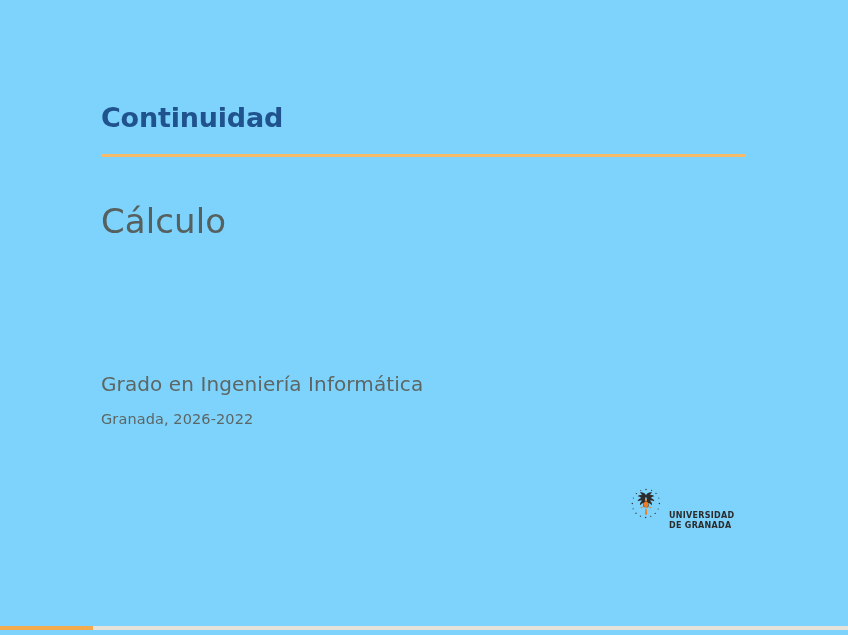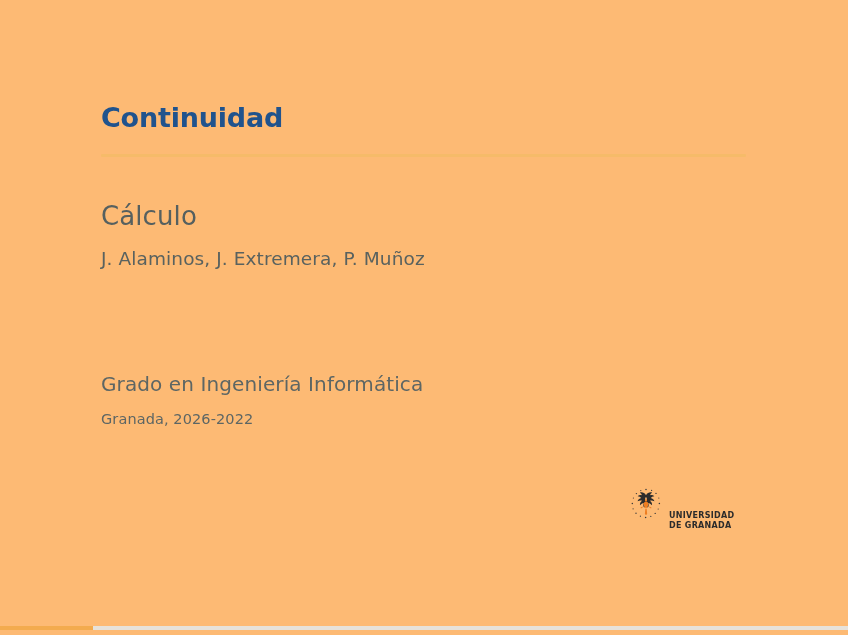--- a/index.html
+++ b/index.html
@@ -12,21 +12,21 @@
     height: 635px;
     position: relative;
     overflow: hidden;
     font-family: "DejaVu Sans", sans-serif;
     -webkit-font-smoothing: antialiased;
   }
 
   #slide {
     position: absolute;
     inset: 0;
-    background: #fdba74;
+    background: #7dd3fc;
   }
 
   
   #title-block {
     position: absolute;
     left: 101px;
     top: 103px;
     width: 645px;
   }
 
@@ -50,21 +50,21 @@
 
   
   #subtitle-block {
     position: absolute;
     left: 101px;
     top: 202px;
     width: 660px;
   }
 
   #slide-subtitle {
-    font-size: 26px;
+    font-size: 34px;
     font-weight: normal;
     color: #56605f;
     line-height: 1.15;
     letter-spacing: 0.1px;
     white-space: nowrap;
   }
 
   #slide-authors {
     margin-top: 16px;
     font-size: 18.5px;
@@ -161,21 +161,20 @@
 
 <div id="slide">
 
   <div id="title-block">
     <div id="slide-title">Continuidad</div>
     <div id="title-rule"></div>
   </div>
 
   <div id="subtitle-block">
     <div id="slide-subtitle">Cálculo</div>
-    <div id="slide-authors">J. Alaminos, J. Extremera, P. Muñoz</div>
   </div>
 
   <div id="institute-block">
     <div id="slide-institute">Grado en Ingeniería Informática</div>
     <div id="slide-date">Granada, 2026-2022</div>
   </div>
 
   <div id="logo">
     <div id="logo-crest">
       <svg width="34" height="34" viewBox="0 0 34 34" aria-hidden="true">

